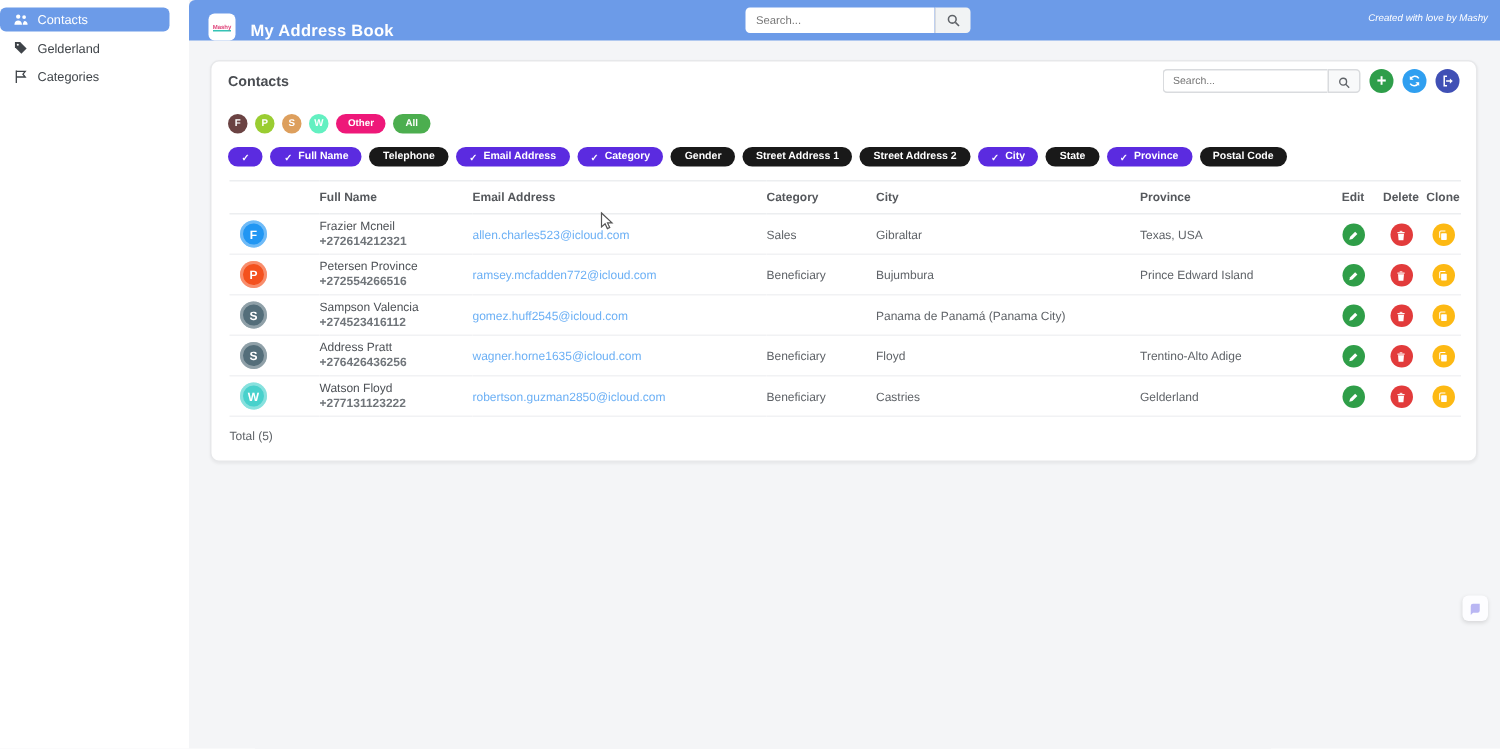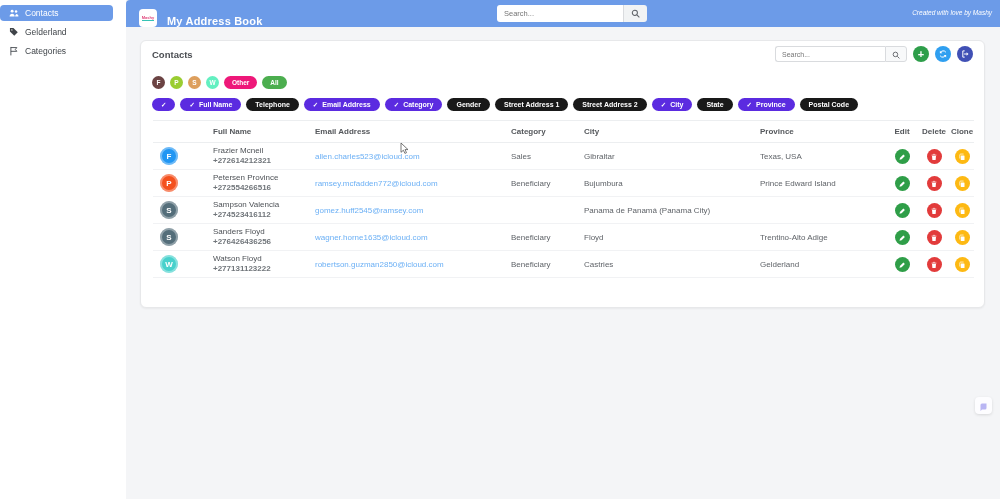--- a/index.html
+++ b/index.html
@@ -318,21 +318,21 @@
             </td>
         </tr>
         <tr>
           <td>
               <div class="avatar" style="background: rgb(84, 110, 122);">S</div>
             </td>
           <td>
               <div class="c-name">Sampson Valencia</div>
               <div class="c-phone">+274523416112</div>
             </td>
-          <td><a class="email-link">gomez.huff2545@ramsey.com</a></td>
+          <td><a class="email-link">gomez.huff2545@icloud.com</a></td>
           <td></td>
           <td>Panama de Panamá (Panama City)</td>
           <td></td>
           <td class="center">
               <button class="act edit">
                 <span><svg width="8" height="8" viewBox="0 0 16 16">
                     <path d="M3 13.5l1.2-4L10.8 3l3 3-6.6 6.5z" fill="#fff"></path>
                   </svg></span>
               </button>
             </td>
@@ -354,21 +354,21 @@
                     <path d="M3.6 11V3.7c0-.9.7-1.6 1.6-1.6h6" fill="none" stroke="#fff" stroke-width="1.4"></path>
                   </svg></span>
               </button>
             </td>
         </tr>
         <tr>
           <td>
               <div class="avatar" style="background: rgb(84, 110, 122);">S</div>
             </td>
           <td>
-              <div class="c-name">Sanders Floyd</div>
+              <div class="c-name">Address Pratt</div>
               <div class="c-phone">+276426436256</div>
             </td>
           <td><a class="email-link">wagner.horne1635@icloud.com</a></td>
           <td>Beneficiary</td>
           <td>Floyd</td>
           <td>Trentino-Alto Adige</td>
           <td class="center">
               <button class="act edit">
                 <span><svg width="8" height="8" viewBox="0 0 16 16">
                     <path d="M3 13.5l1.2-4L10.8 3l3 3-6.6 6.5z" fill="#fff"></path>
@@ -430,20 +430,21 @@
                 <span><svg width="8" height="8" viewBox="0 0 16 16">
                     <rect x="5.5" y="5" width="7.5" height="9" rx="1" fill="#fff"></rect>
                     <path d="M3.6 11V3.7c0-.9.7-1.6 1.6-1.6h6" fill="none" stroke="#fff" stroke-width="1.4"></path>
                   </svg></span>
               </button>
             </td>
         </tr>
       </tbody>
     </table>
   </div>
+  <div class="total-row">Total (5)</div>
 </section>
 
 <div class="cursor">
   <svg width="11" height="13" viewBox="0 0 11 13">
       <path d="M1 1v9.3l2.4-2.1 1.5 3.2 1.6-.7-1.5-3.1h3z" fill="#fff" stroke="#555" stroke-width="0.8"></path>
     </svg>
 </div>
 
 <div class="float-widget">
   <span><svg width="9" height="9" viewBox="0 0 12 12">

